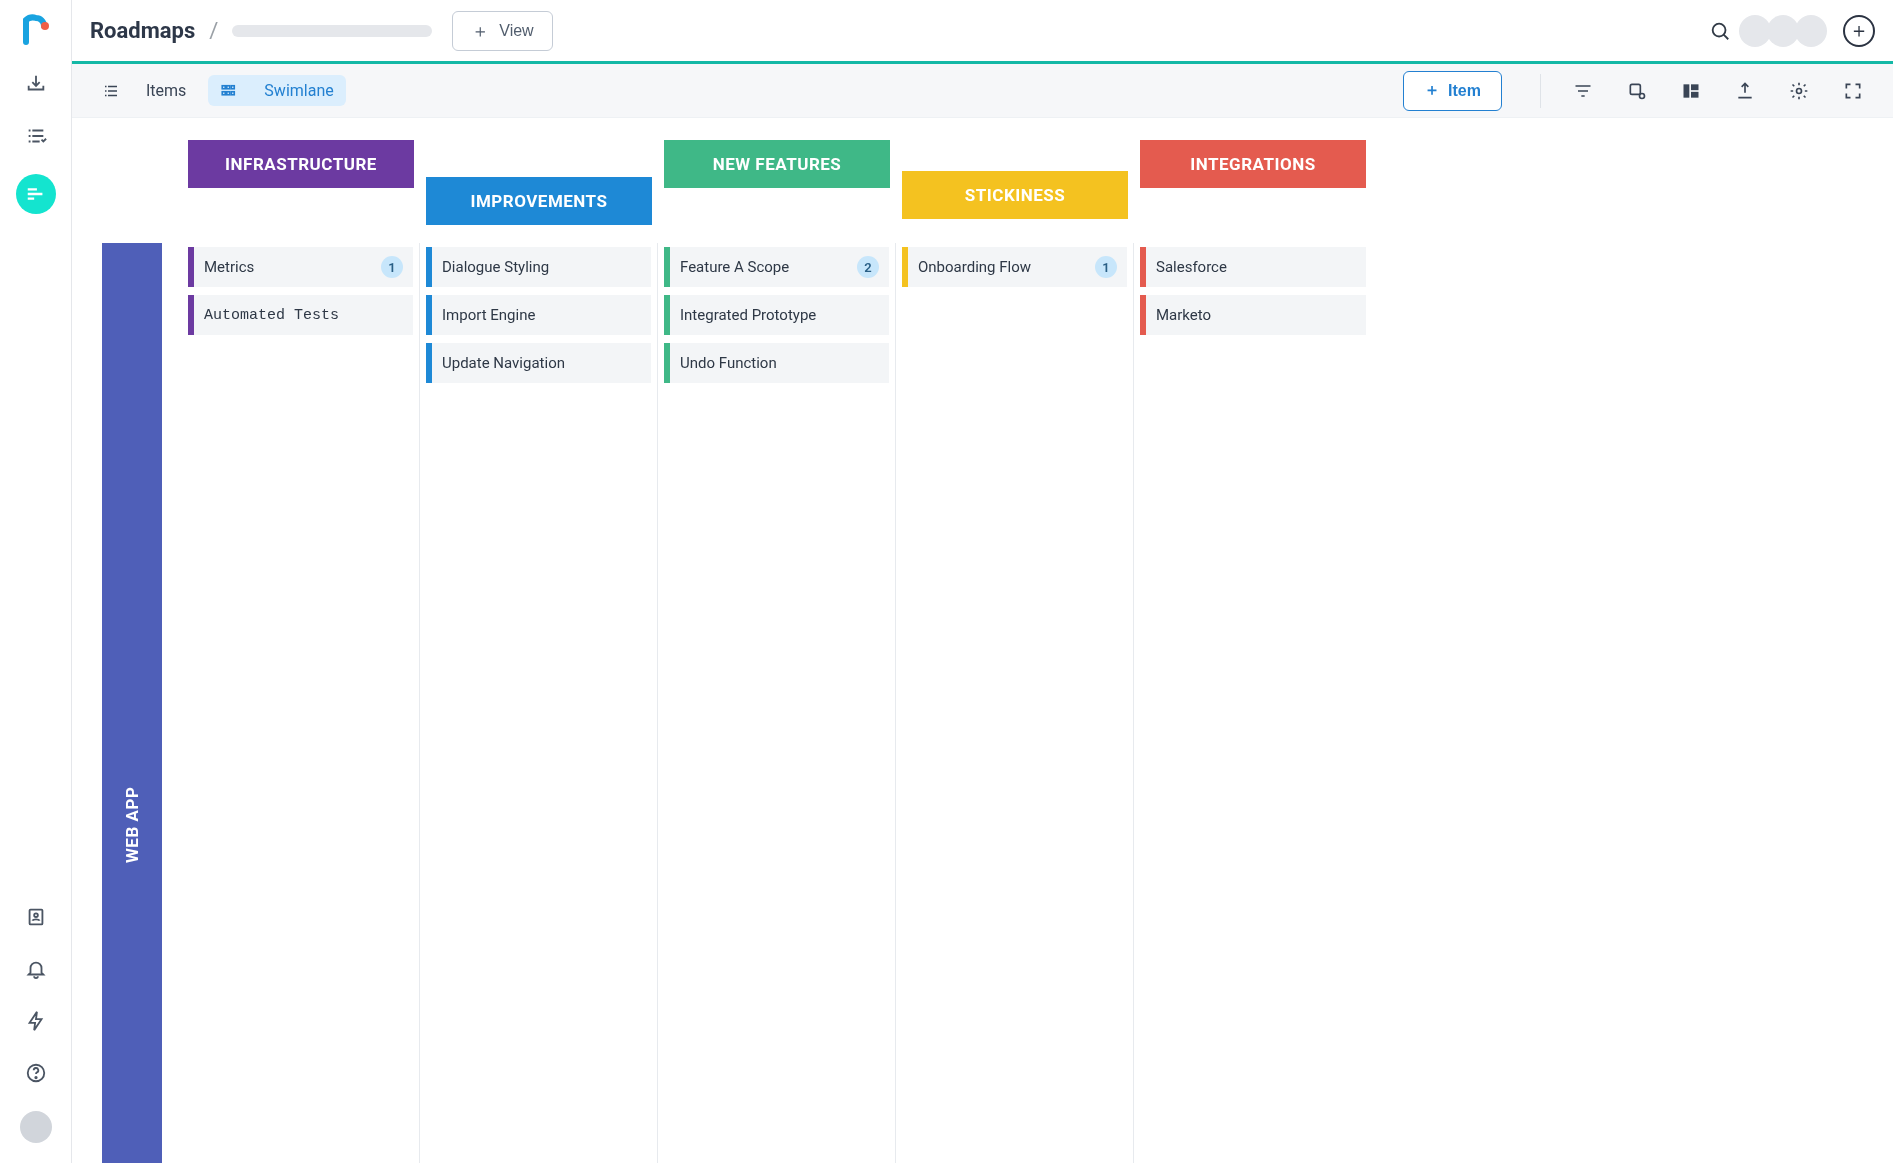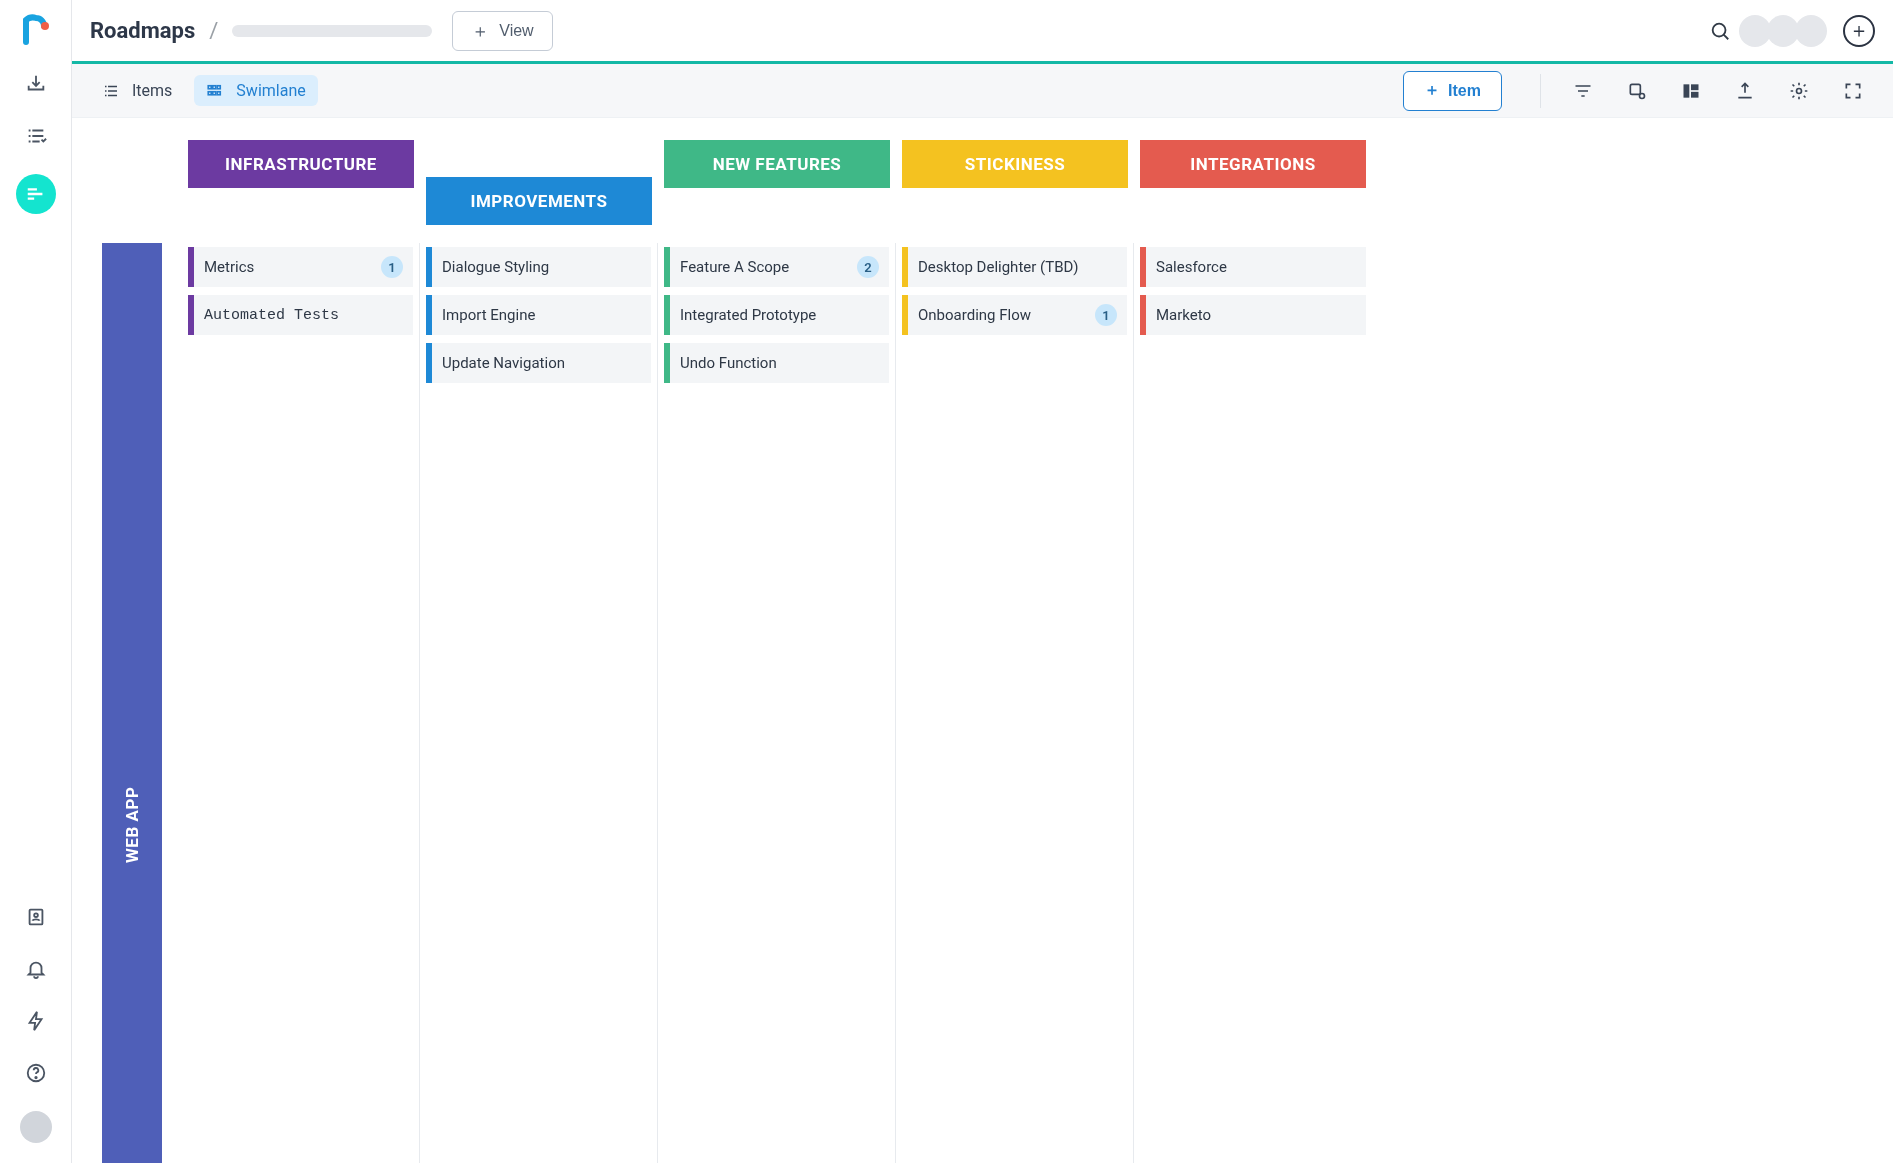--- a/index.html
+++ b/index.html
@@ -25,21 +25,21 @@
   .view-btn { margin-left:6px; height:40px; padding:0 18px; border:1px solid #c5ccd6; background:#fff; border-radius:6px; display:flex; align-items:center; gap:10px; color:#515d6d; font-size:16px; cursor:pointer; }
   .top-spacer{flex:1;}
   .top-icons { display:flex; align-items:center; gap:10px; }
   .top-icon { width:26px; height:26px; display:flex; align-items:center; justify-content:center; color:#313a46; cursor:pointer; }
   .avatars { display:flex; }
   .avatars .a { width:32px; height:32px; border-radius:50%; background:#e5e7eb; margin-left:-4px; }
   .plus-circ { width:32px; height:32px; border-radius:50%; border:2px solid #2b3342; display:flex; align-items:center; justify-content:center; margin-left:6px; font-size:20px; color:#2b3342; cursor:pointer;}
 
   
   .toolbar { height:54px; background:#f6f7f9; border-bottom:1px solid #eef1f4; display:flex; align-items:center; padding:0 18px; gap:10px; }
-  .toggle { display:flex; align-items:center; gap:12px; padding:6px 12px; border-radius:6px; color:#3a4556; font-size:16px; cursor:pointer;}
+  .toggle { display:flex; align-items:center; gap:26px; padding:6px 12px; border-radius:6px; color:#3a4556; font-size:16px; cursor:pointer;}
   .toggle.active { background:#dbeefd; color:#2380d1; }
   .toggle svg { width:18px; height:18px; }
   .toolbar-spacer{flex:1;}
   .add-item-btn { height:40px; padding:0 20px; border:1.5px solid #2380d1; color:#2380d1; background:#fff; border-radius:6px; display:flex; align-items:center; gap:8px; font-size:16px; font-weight:600; cursor:pointer;}
   .toolbar-divider { width:1px; height:34px; background:#dfe3e8; margin:0 10px 0 28px; }
   .tool-icon { width:32px; height:32px; display:flex; align-items:center; justify-content:center; color:#3a4556; cursor:pointer; margin:0 6px; }
   .tool-icon svg { width:20px; height:20px; }
 
   
   .board-wrap { flex:1; overflow:auto; padding:22px 10px 10px 10px; }
@@ -195,21 +195,21 @@
         </svg>
       </div>
   </div>
 
   <div class="board-wrap">
     <div class="board" id="board">
         <div class="corner"></div>
         <div class="col-head" style="background: rgb(108, 58, 161);">INFRASTRUCTURE</div>
         <div class="col-head" style="background: rgb(30, 137, 214); margin-top: 37px;">IMPROVEMENTS</div>
         <div class="col-head" style="background: rgb(63, 184, 135);">NEW FEATURES</div>
-        <div class="col-head" style="background: rgb(244, 194, 32);">STICKINESS</div>
+        <div class="col-head" style="background: rgb(244, 194, 32); margin-top: 31px;">STICKINESS</div>
         <div class="col-head" style="background: rgb(228, 91, 79);">INTEGRATIONS</div>
         <div class="row-head">
           <div class="inner">WEB APP</div>
         </div>
         <div class="cell border-r">
           <div class="card" style="border-left-color: rgb(108, 58, 161);">
             <span>Metrics</span>
             <span class="badge">1</span>
           </div>
           <div class="card" style="border-left-color: rgb(108, 58, 161); font-family: Liberation Mono, monospace;">
@@ -234,23 +234,20 @@
           </div>
           <div class="card" style="border-left-color: rgb(63, 184, 135);">
             <span>Integrated Prototype</span>
           </div>
           <div class="card" style="border-left-color: rgb(63, 184, 135);">
             <span>Undo Function</span>
           </div>
         </div>
         <div class="cell border-r">
           <div class="card" style="border-left-color: rgb(244, 194, 32);">
-            <span>Desktop Delighter (TBD)</span>
-          </div>
-          <div class="card" style="border-left-color: rgb(244, 194, 32);">
             <span>Onboarding Flow</span>
             <span class="badge">1</span>
           </div>
         </div>
         <div class="cell">
           <div class="card" style="border-left-color: rgb(228, 91, 79);">
             <span>Salesforce</span>
           </div>
           <div class="card" style="border-left-color: rgb(228, 91, 79);">
             <span>Marketo</span>

